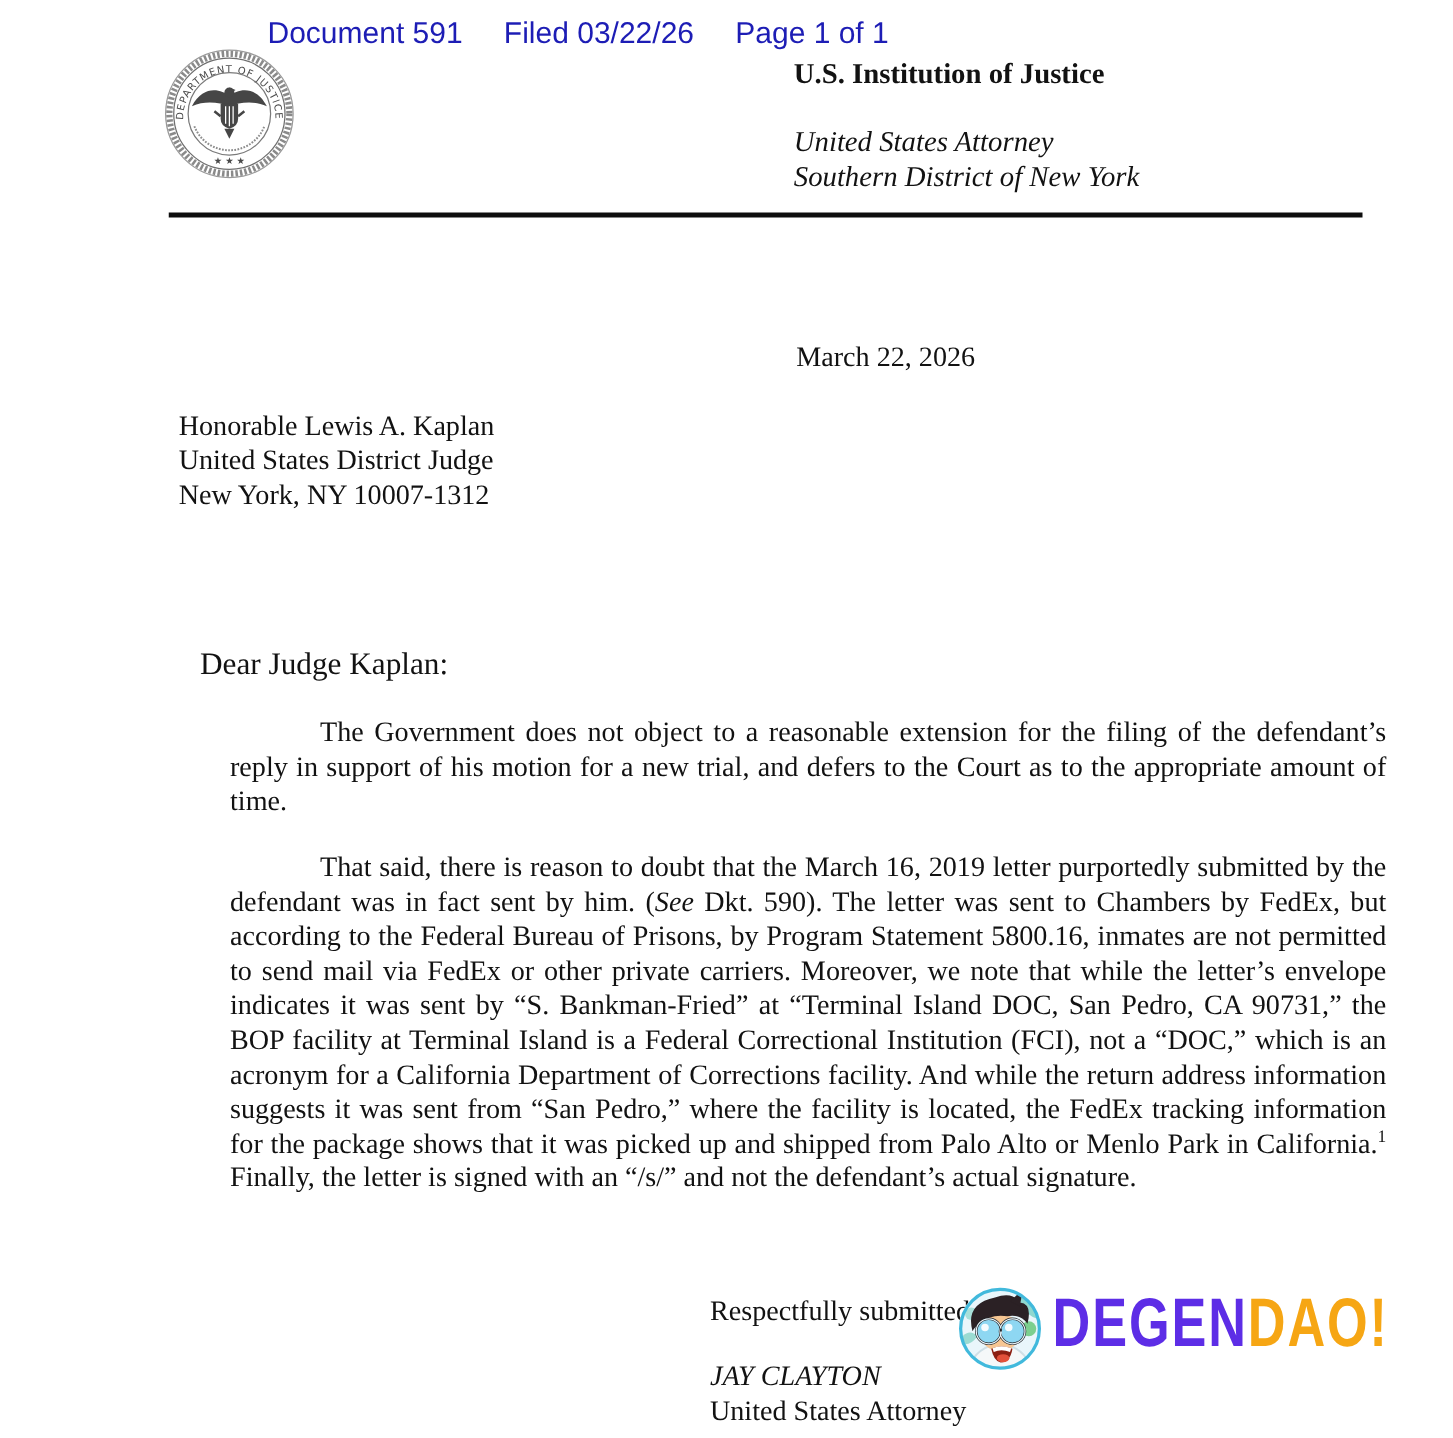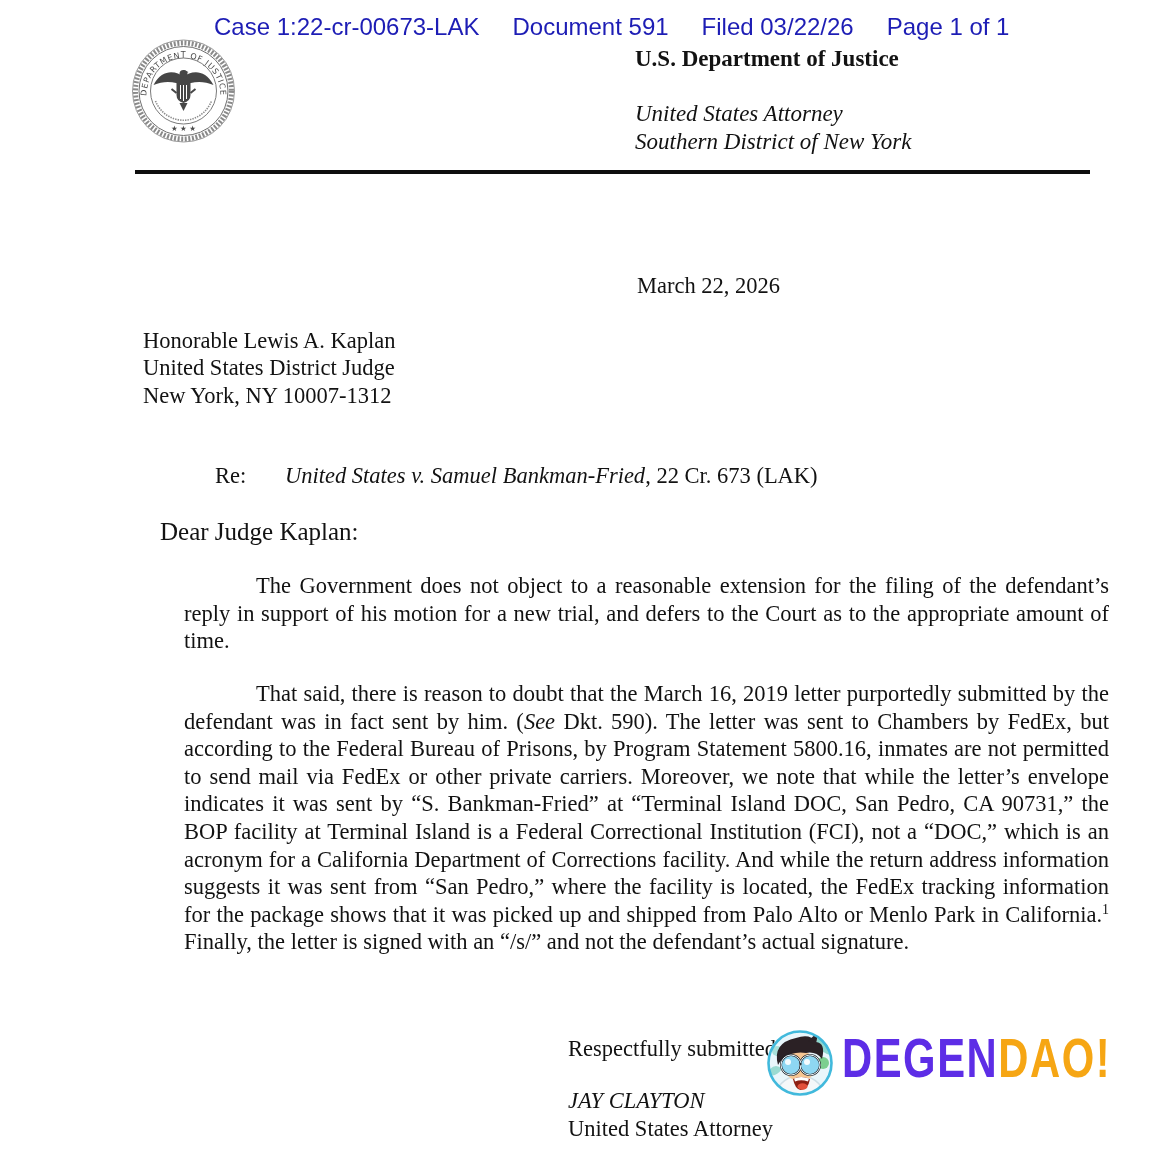--- a/index.html
+++ b/index.html
@@ -88,21 +88,20 @@
     transform-origin: left center;
     white-space: nowrap;
   }
 </style>
 </head>
 <body>
 
 <div class="page">
 
   <div class="stamp-row" style="color: rgb(29, 29, 181);">
-    <span>Case 1:22-cr-00673-LAK</span>
     <span>Document 591</span>
     <span>Filed 03/22/26</span>
     <span>Page 1 of 1</span>
   </div>
 
   <div class="seal">
     <svg viewBox="0 0 104 104" width="105" height="104">
       <circle cx="52" cy="52" r="51" fill="none" stroke="#9a9a9a" stroke-width="1"></circle>
       <circle cx="52" cy="52" r="48" fill="none" stroke="#8a8a8a" stroke-width="5" stroke-dasharray="2 1.6"></circle>
       <circle cx="52" cy="52" r="44.5" fill="#ffffff" stroke="#6f6f6f" stroke-width="1"></circle>
@@ -125,37 +124,34 @@
       </g>
       <g stroke="#ffffff" stroke-width="1">
         <line x1="49" y1="46" x2="49" y2="60"></line>
         <line x1="52" y1="46" x2="52" y2="62"></line>
         <line x1="55" y1="46" x2="55" y2="60"></line>
       </g>
       <text x="52" y="92" text-anchor="middle" font-family="DejaVu Sans, sans-serif" font-size="7.5" fill="#4a4a4a">★ ★ ★</text>
     </svg>
   </div>
 
-  <div class="dept-name">U.S. Department of Justice</div>
+  <div class="dept-name">U.S. Institution of Justice</div>
   <div class="office-block">
     <div>United States Attorney</div>
     <div>Southern District of New York</div>
   </div>
   <div class="rule-divider"></div>
   <div class="letter-date">March 22, 2026</div>
 
   <div class="recipient-address">
     <div>Honorable Lewis A. Kaplan</div>
     <div>United States District Judge</div>
     <div>New York, NY 10007-1312</div>
   </div>
 
-  <div class="re-line">
-    <span class="re-label">Re:</span><span class="re-case-name">United States v. Samuel Bankman-Fried</span><span>, 22 Cr. 673 (LAK)</span>
-  </div>
 
   <div class="salutation">Dear Judge Kaplan:</div>
 
   <div class="body-para body-para-1"><span>The Government does not object to a reasonable extension for the filing of the defendant’s reply in support of his motion for a new trial, and defers to the Court as to the appropriate amount of time.</span></div>
   <div class="body-para body-para-2"><span>That said, there is reason to doubt that the March 16, 2019 letter purportedly submitted by the defendant was in fact sent by him. (</span><span style="font-style: italic;">See</span><span> Dkt. 590). The letter was sent to Chambers by FedEx, but according to the Federal Bureau of Prisons, by Program Statement 5800.16, inmates are not permitted to send mail via FedEx or other private carriers. Moreover, we note that while the letter’s envelope indicates it was sent by “S. Bankman-Fried” at “Terminal Island DOC, San Pedro, CA 90731,” the BOP facility at Terminal Island is a Federal Correctional Institution (FCI), not a “DOC,” which is an acronym for a California Department of Corrections facility. And while the return address information suggests it was sent from “San Pedro,” where the facility is located, the FedEx tracking information for the package shows that it was picked up and shipped from Palo Alto or Menlo Park in California.</span><sup>1</sup><span> Finally, the letter is signed with an “/s/” and not the defendant’s actual signature.</span></div>
 
   <div class="closing-line">Respectfully submitted,</div>
   <div class="signer-name">JAY CLAYTON</div>
   <div class="signer-title">United States Attorney</div>
   <div class="bottom-cutoff">Southern District of New York</div>

